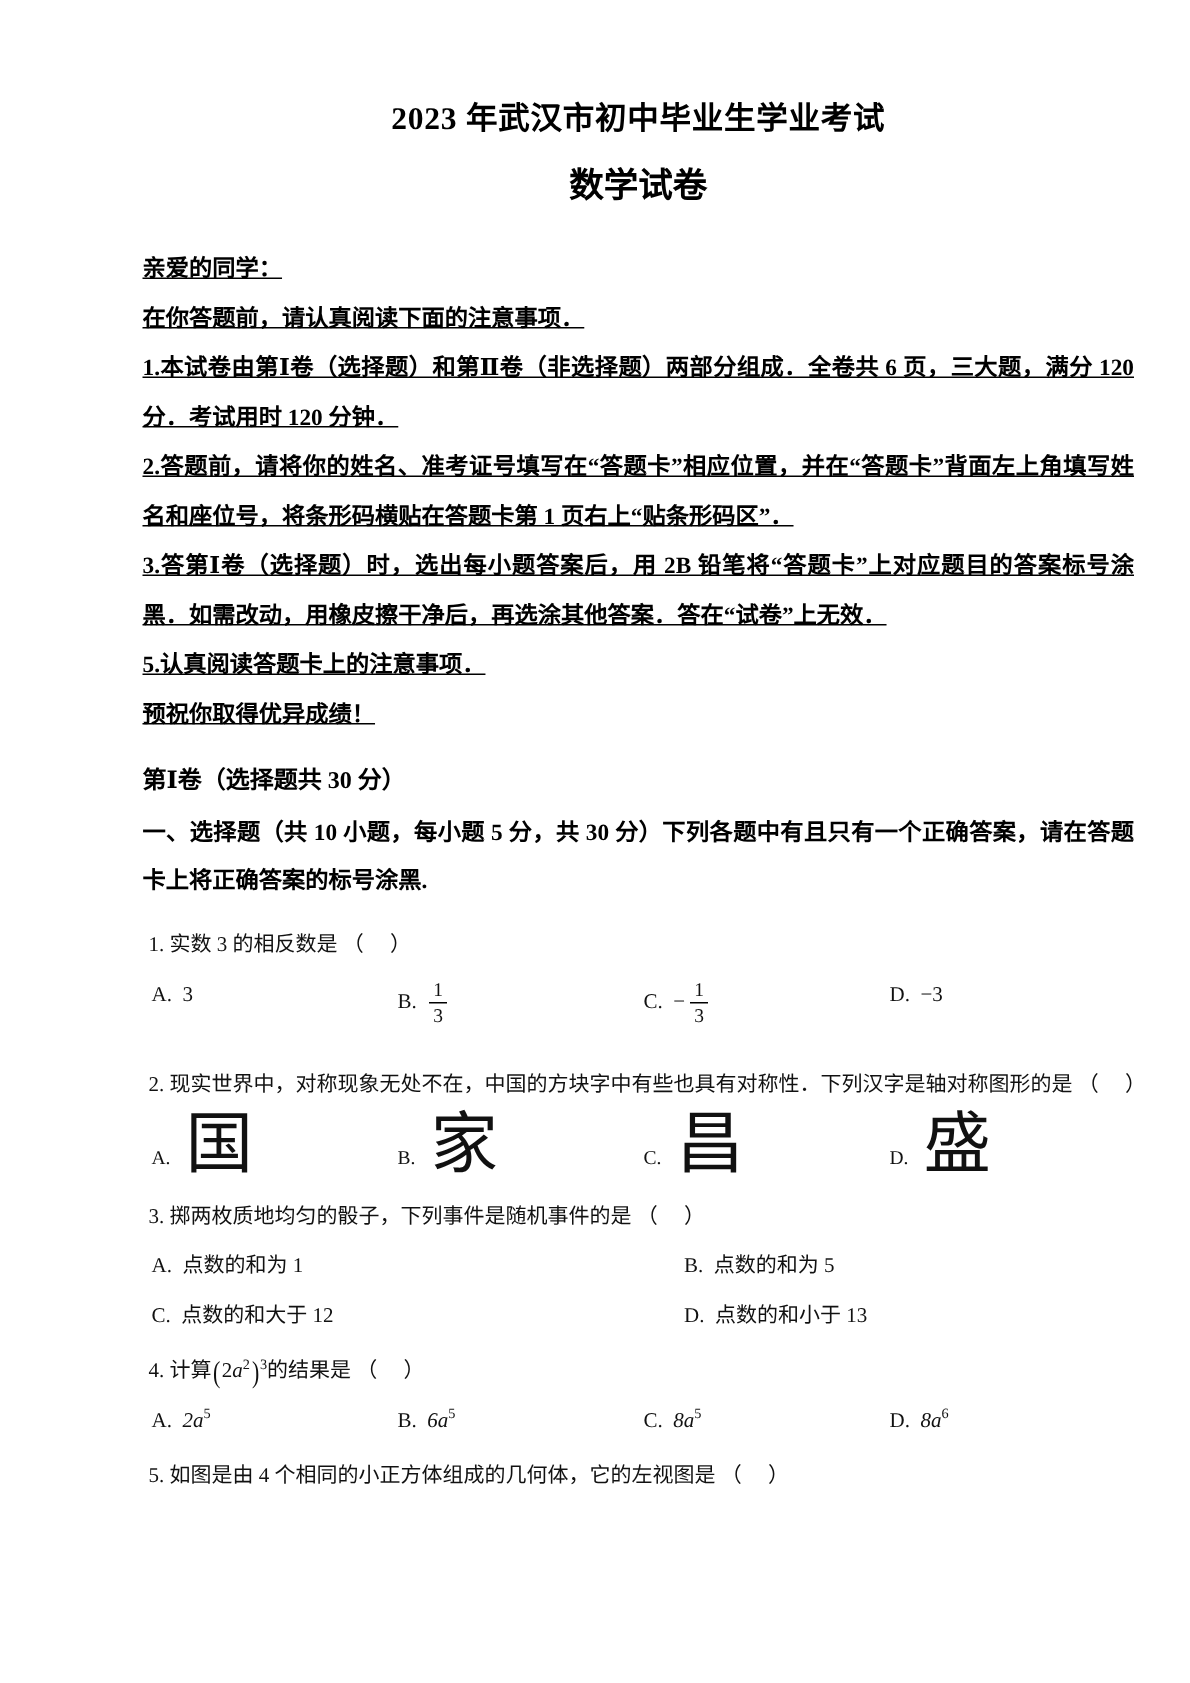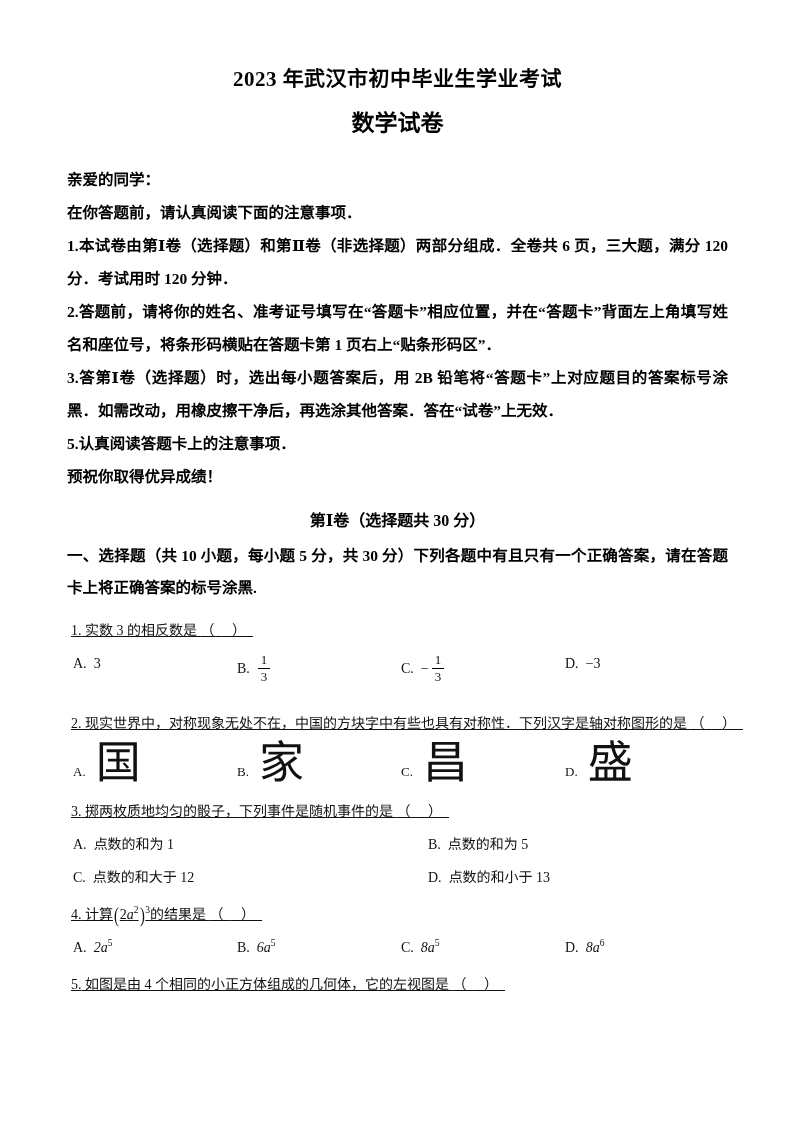--- a/index.html
+++ b/index.html
@@ -16,20 +16,21 @@
     font-family: "Liberation Serif", "DejaVu Serif", serif;
     color: #000000;
     -webkit-font-smoothing: antialiased;
   }
   .page {
     position: relative;
     width: 649px;
     height: 1122px;
     box-sizing: border-box;
     padding: 0;
+    margin-left: 28px;
   }
   .content {
     position: absolute;
     left: 67px;
     top: 0;
     width: 661px;
   }
 
   
   .doc-title {
@@ -54,26 +55,26 @@
   .notice {
     margin-top: 24px;
   }
   .notice p {
     font-weight: bold;
     font-size: 15.5px;
     line-height: 33px;
     margin: 0;
     text-align: justify;
     text-justify: inter-ideograph;
+    text-decoration: underline;
   }
   .notice p.greeting { margin-bottom: 0; }
 
   
   .section-heading {
-    text-align: center;
     font-weight: bold;
     font-size: 16px;
     margin: 13px 0 0 0;
     line-height: 30px;
   }
   .section-intro {
     font-weight: bold;
     font-size: 15.5px;
     line-height: 32px;
     margin: 4px 0 0 0;
@@ -84,21 +85,20 @@
   
   .question {
     font-size: 14px;
     line-height: 1.5;
     margin-top: 16px;
     color: #111;
   }
   .q-stem {
     margin: 0 0 0 4px;
     white-space: nowrap;
-    text-decoration: underline;
   }
 
   .paren-blank::before { content: "（"; }
   .paren-blank::after { content: "）"; }
   .paren-blank {
     letter-spacing: 0.5em;
   }
 
   
   .opts {

